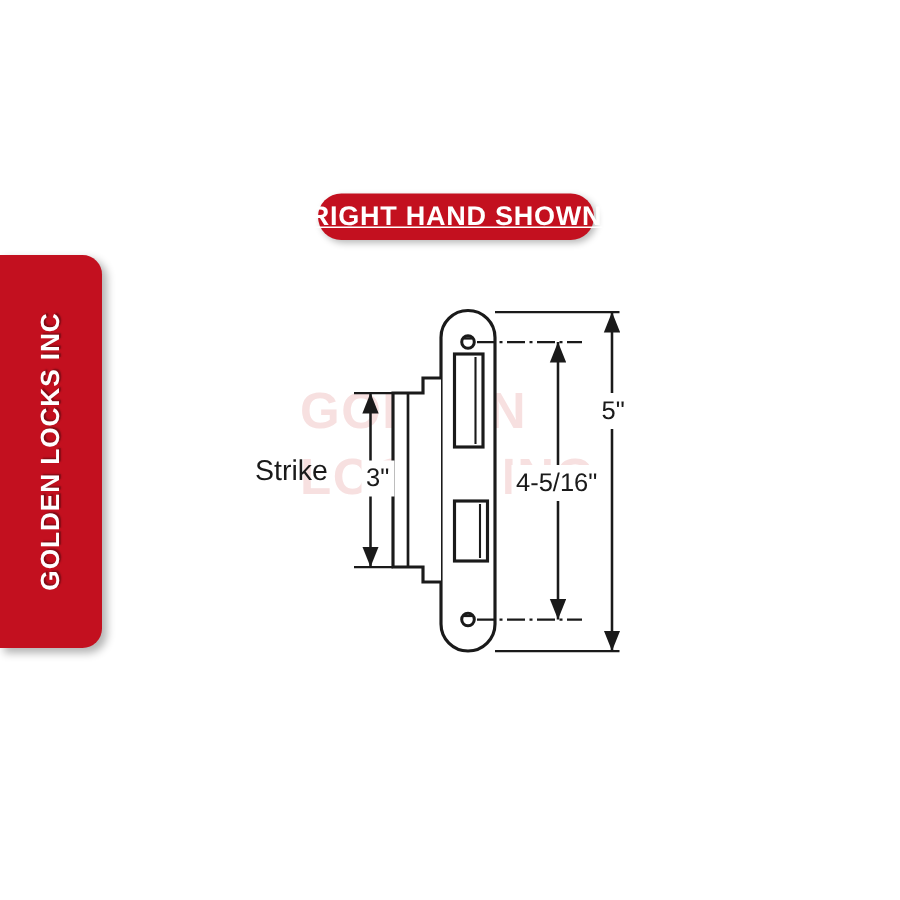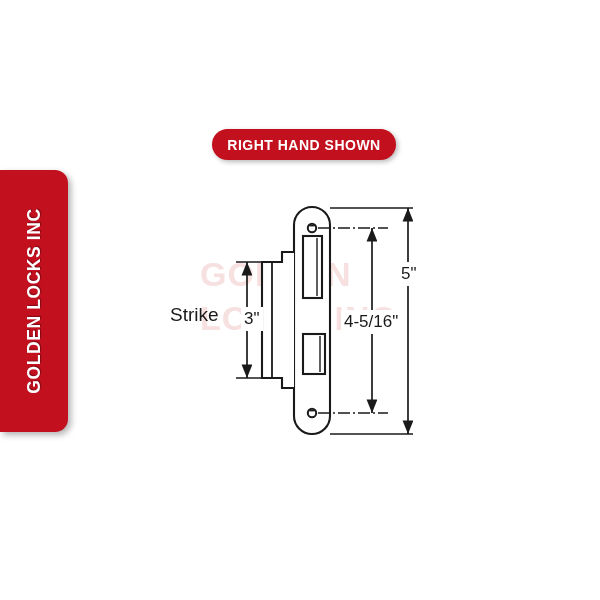--- a/index.html
+++ b/index.html
@@ -58,24 +58,25 @@
   #hand-badge-label {
     position: absolute;
     left: 0;
     top: 0;
     width: 100%;
     height: 100%;
     display: flex;
     align-items: center;
     justify-content: center;
     color: #ffffff;
-    font-size: 14px;
+    font-size: 18px;
     font-weight: bold;
     letter-spacing: 0.5px;
     white-space: nowrap;
+    text-decoration: underline;
   }
 
   
   #drawing {
     position: absolute;
     left: 0;
     top: 0;
     width: 600px;
     height: 600px;
   }

